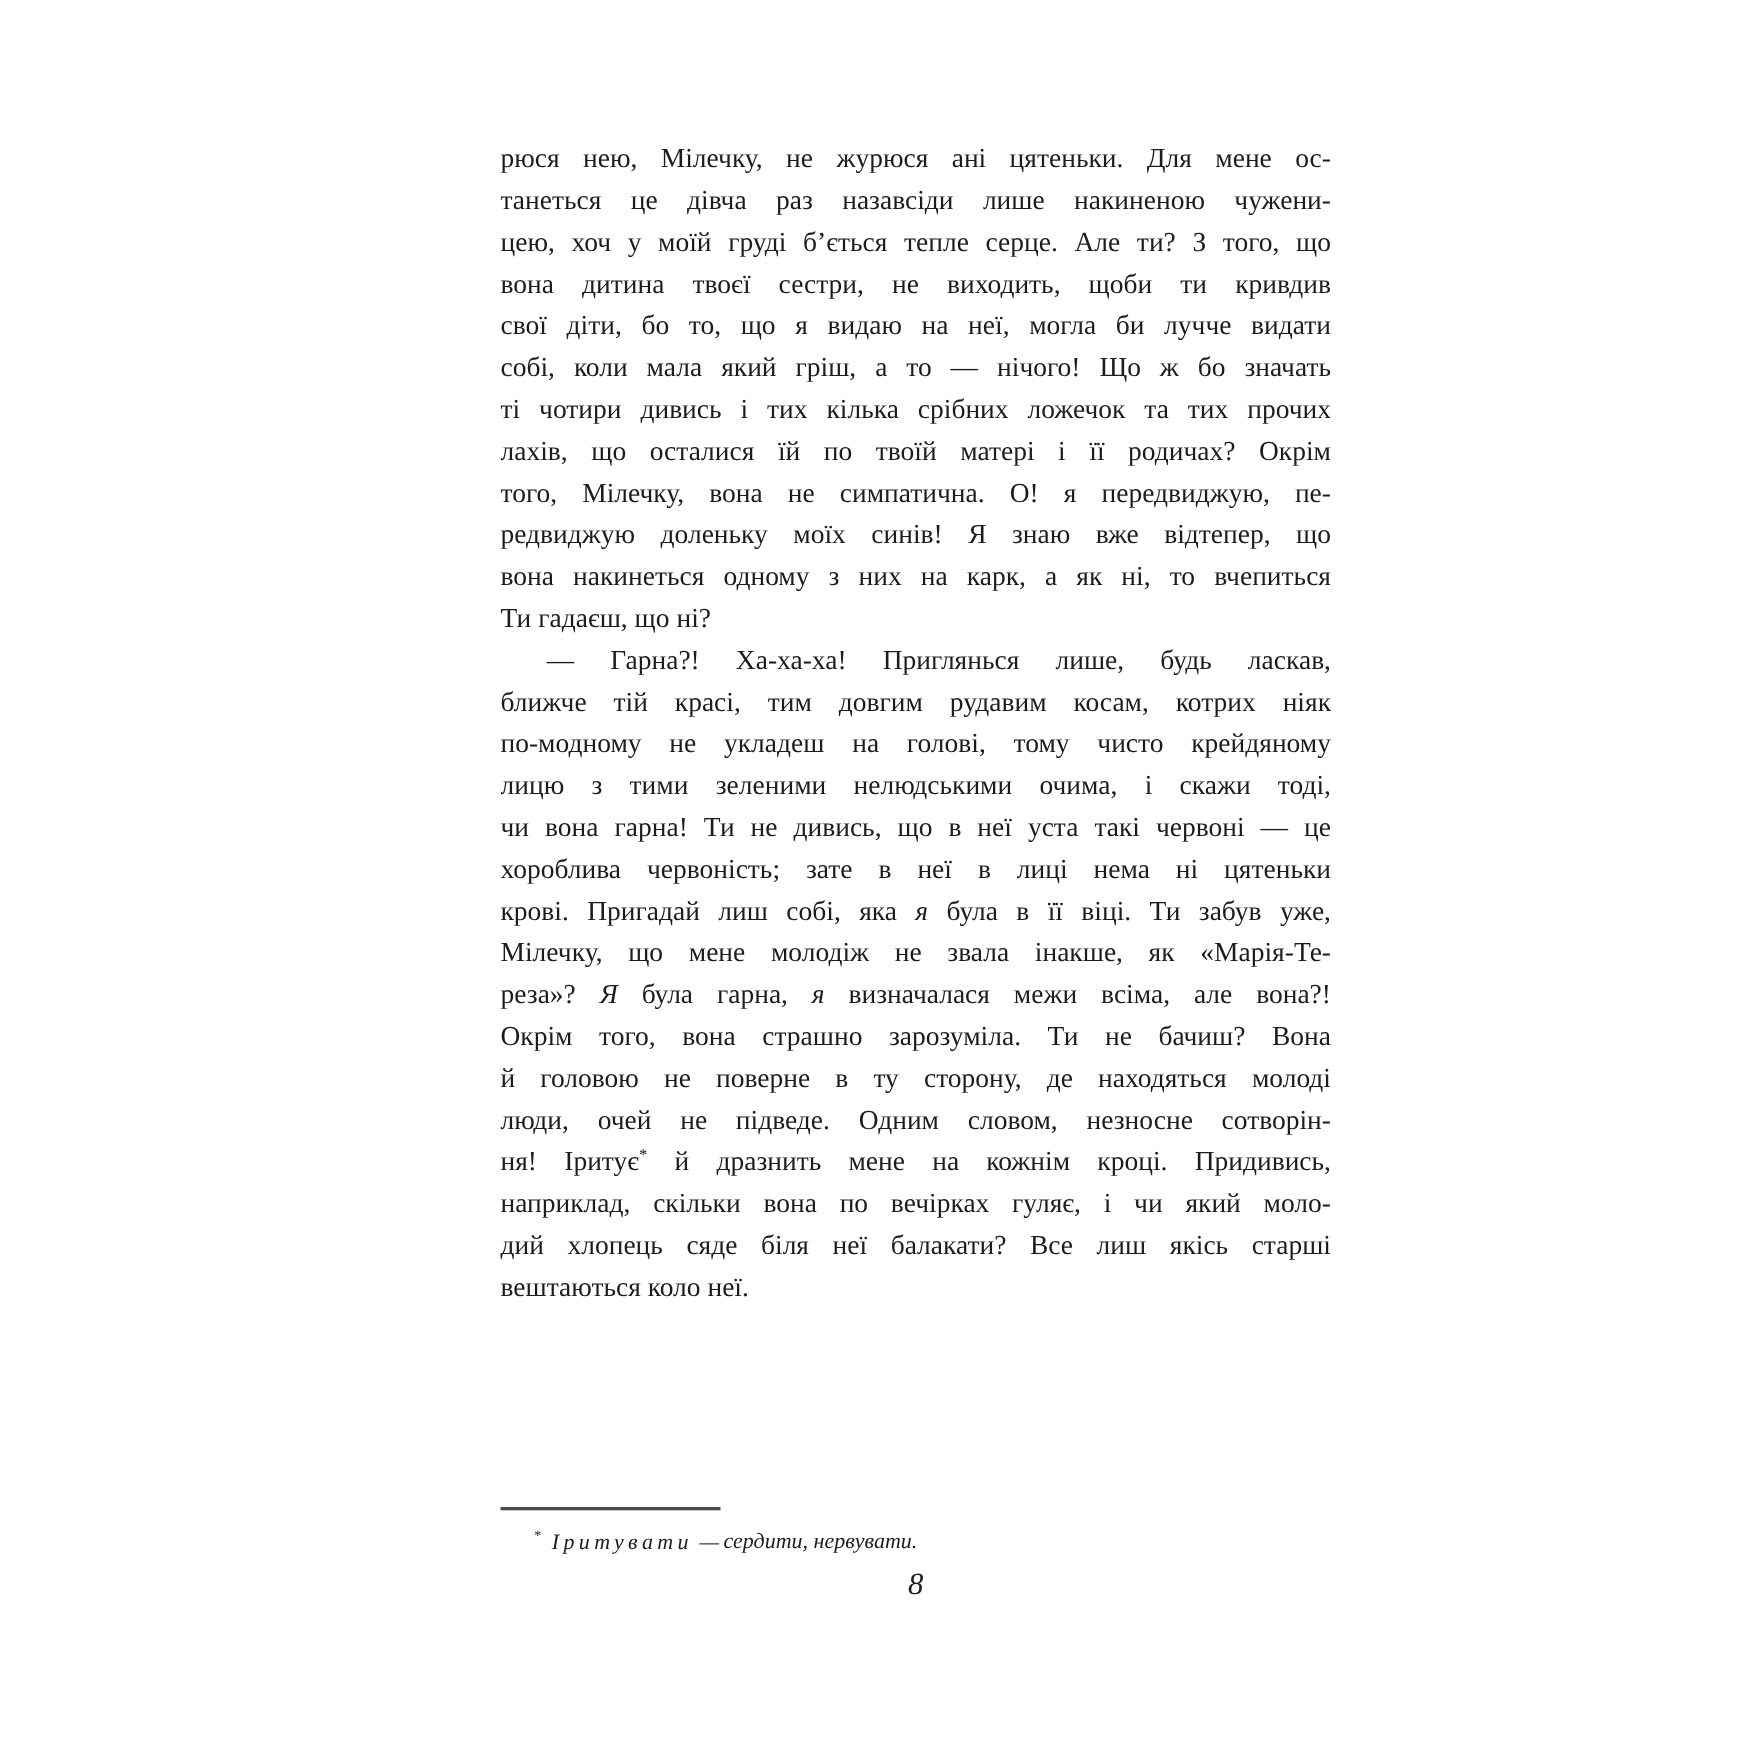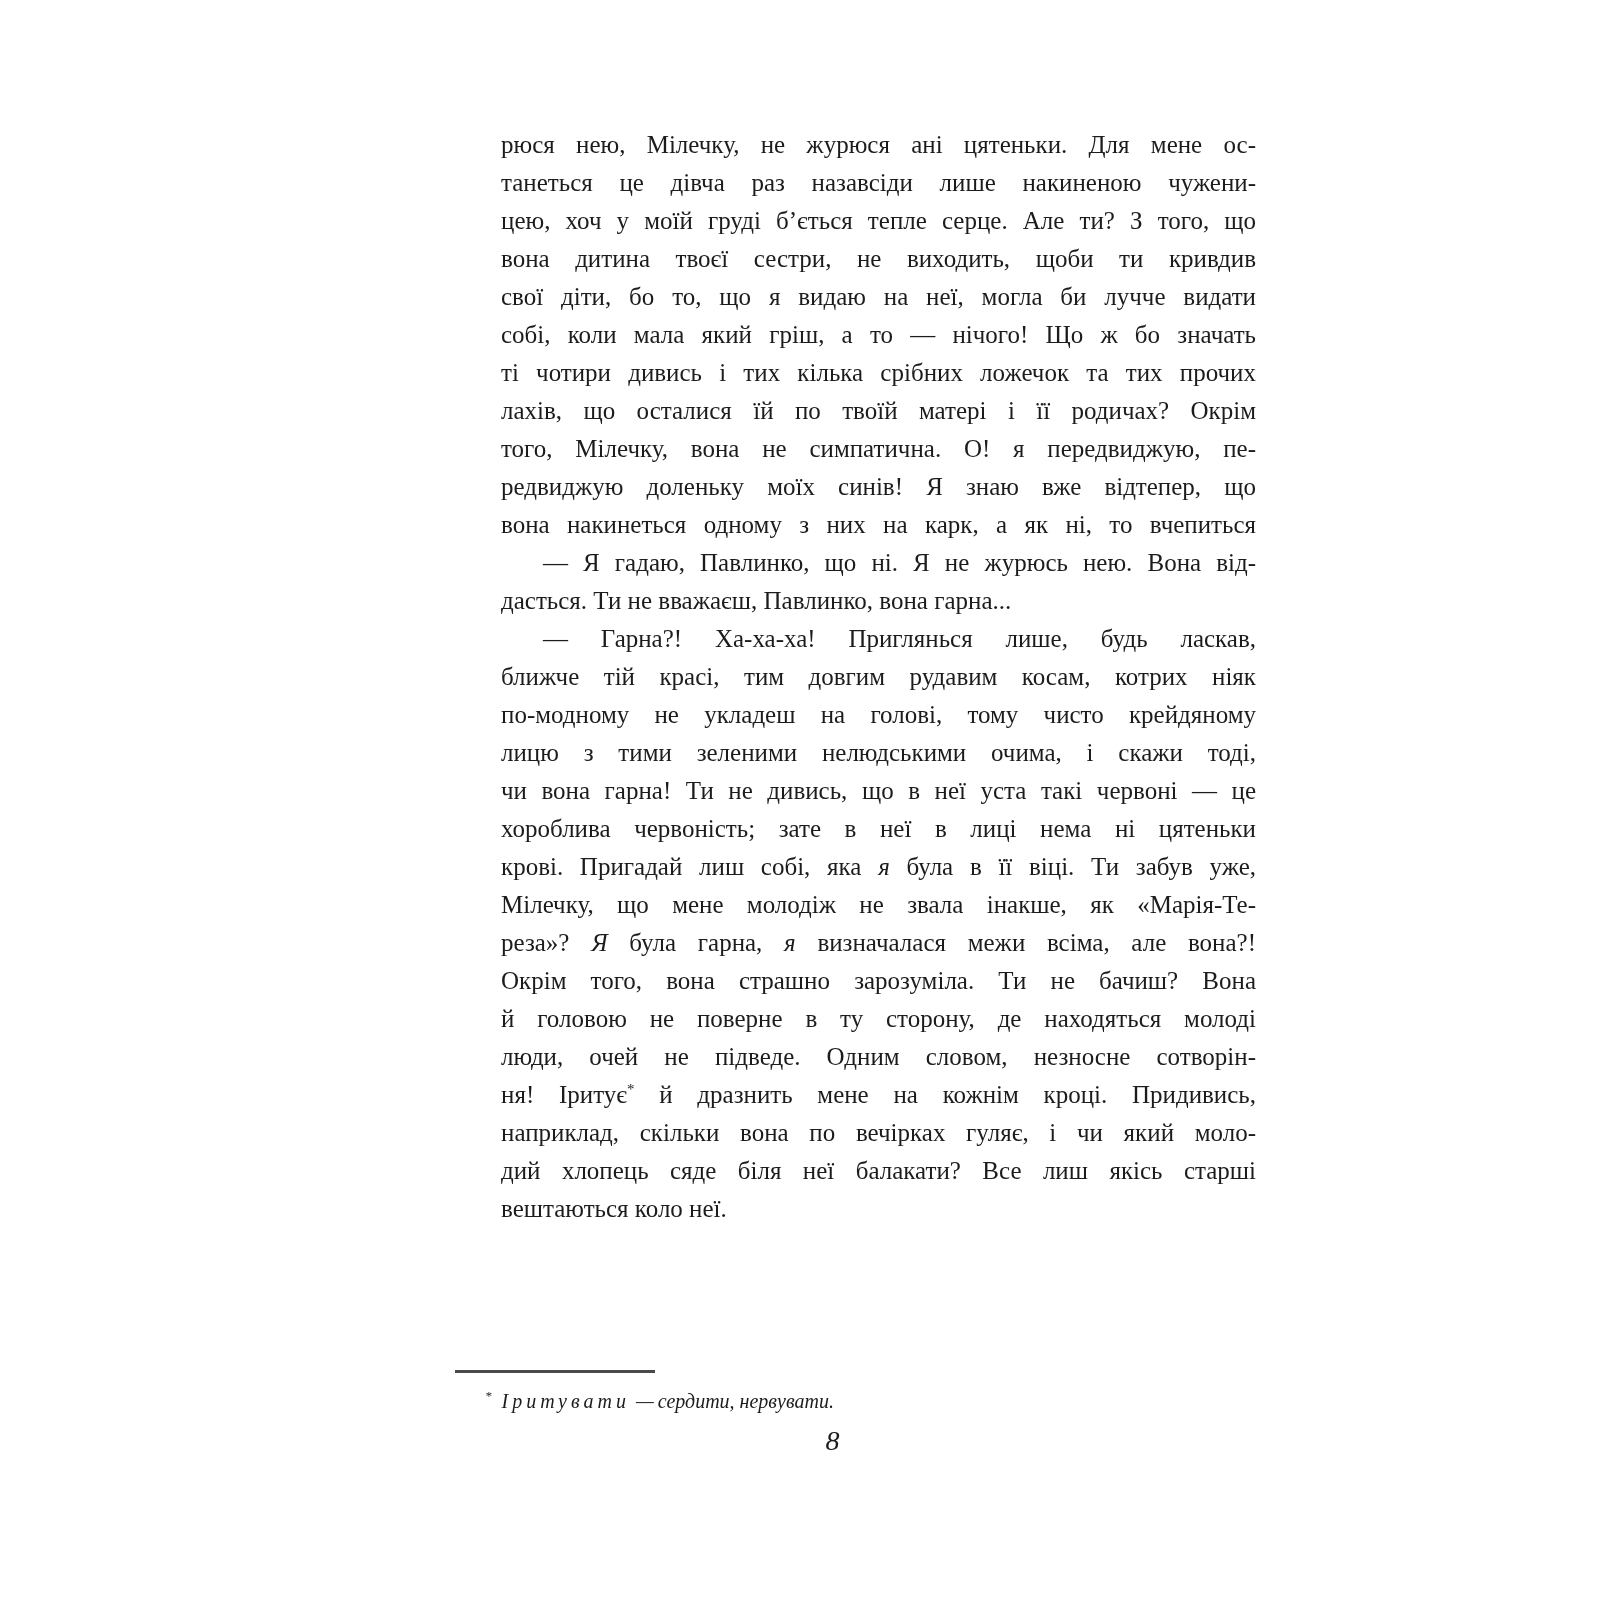--- a/index.html
+++ b/index.html
@@ -16,21 +16,20 @@
     color: #1c1c1c;
     overflow: hidden;
   }
   .body-text {
     position: absolute;
     left: 455px;
     top: 126px;
     width: 755px;
     font-size: 25px;
     line-height: 38px;
-    margin-left: 46px;
   }
   .para { margin: 0; }
   .line {
     text-align: justify;
     text-align-last: justify;
     min-height: 38px;
   }
   .line.last-line {
     text-align-last: left;
   }
@@ -98,24 +97,21 @@
         <div class="line"><span>танеться це дівча раз назавсіди лише накиненою чужени-</span></div>
         <div class="line"><span>цею, хоч у моїй груді б’ється тепле серце. Але ти? З того, що</span></div>
         <div class="line"><span>вона дитина твоєї сестри, не виходить, щоби ти кривдив</span></div>
         <div class="line"><span>свої діти, бо то, що я видаю на неї, могла би лучче видати</span></div>
         <div class="line"><span>собі, коли мала який гріш, а то — нічого! Що ж бо значать</span></div>
         <div class="line"><span>ті чотири дивись і тих кілька срібних ложечок та тих прочих</span></div>
         <div class="line"><span>лахів, що осталися їй по твоїй матері і її родичах? Окрім</span></div>
         <div class="line"><span>того, Мілечку, вона не симпатична. О! я передвиджую, пе-</span></div>
         <div class="line"><span>редвиджую доленьку моїх синів! Я знаю вже відтепер, що</span></div>
         <div class="line"><span>вона накинеться одному з них на карк, а як ні, то вчепиться</span></div>
-      </div>
-      <div class="para">
-        <div class="line first-indent"><span>— Я гадаю, Павлинко, що ні. Я не журюсь нею. Вона від-</span></div>
-        <div class="line last-line"><span>дасться. Ти не вважаєш, Павлинко, вона гарна...</span></div>
+        <div class="line last-line"><span>Ти гадаєш, що ні?</span></div>
       </div>
       <div class="para">
         <div class="line first-indent"><span>— Гарна?! Ха-ха-ха! Приглянься лише, будь ласкав,</span></div>
         <div class="line"><span>ближче тій красі, тим довгим рудавим косам, котрих ніяк</span></div>
         <div class="line"><span>по-модному не укладеш на голові, тому чисто крейдяному</span></div>
         <div class="line"><span>лицю з тими зеленими нелюдськими очима, і скажи тоді,</span></div>
         <div class="line"><span>чи вона гарна! Ти не дивись, що в неї уста такі червоні — це</span></div>
         <div class="line"><span>хороблива червоність; зате в неї в лиці нема ні цятеньки</span></div>
         <div class="line"><span>крові. Пригадай лиш собі, яка </span><i>я</i><span> була в її віці. Ти забув уже,</span></div>
         <div class="line"><span>Мілечку, що мене молодіж не звала інакше, як «Марія-Те-</span></div>

